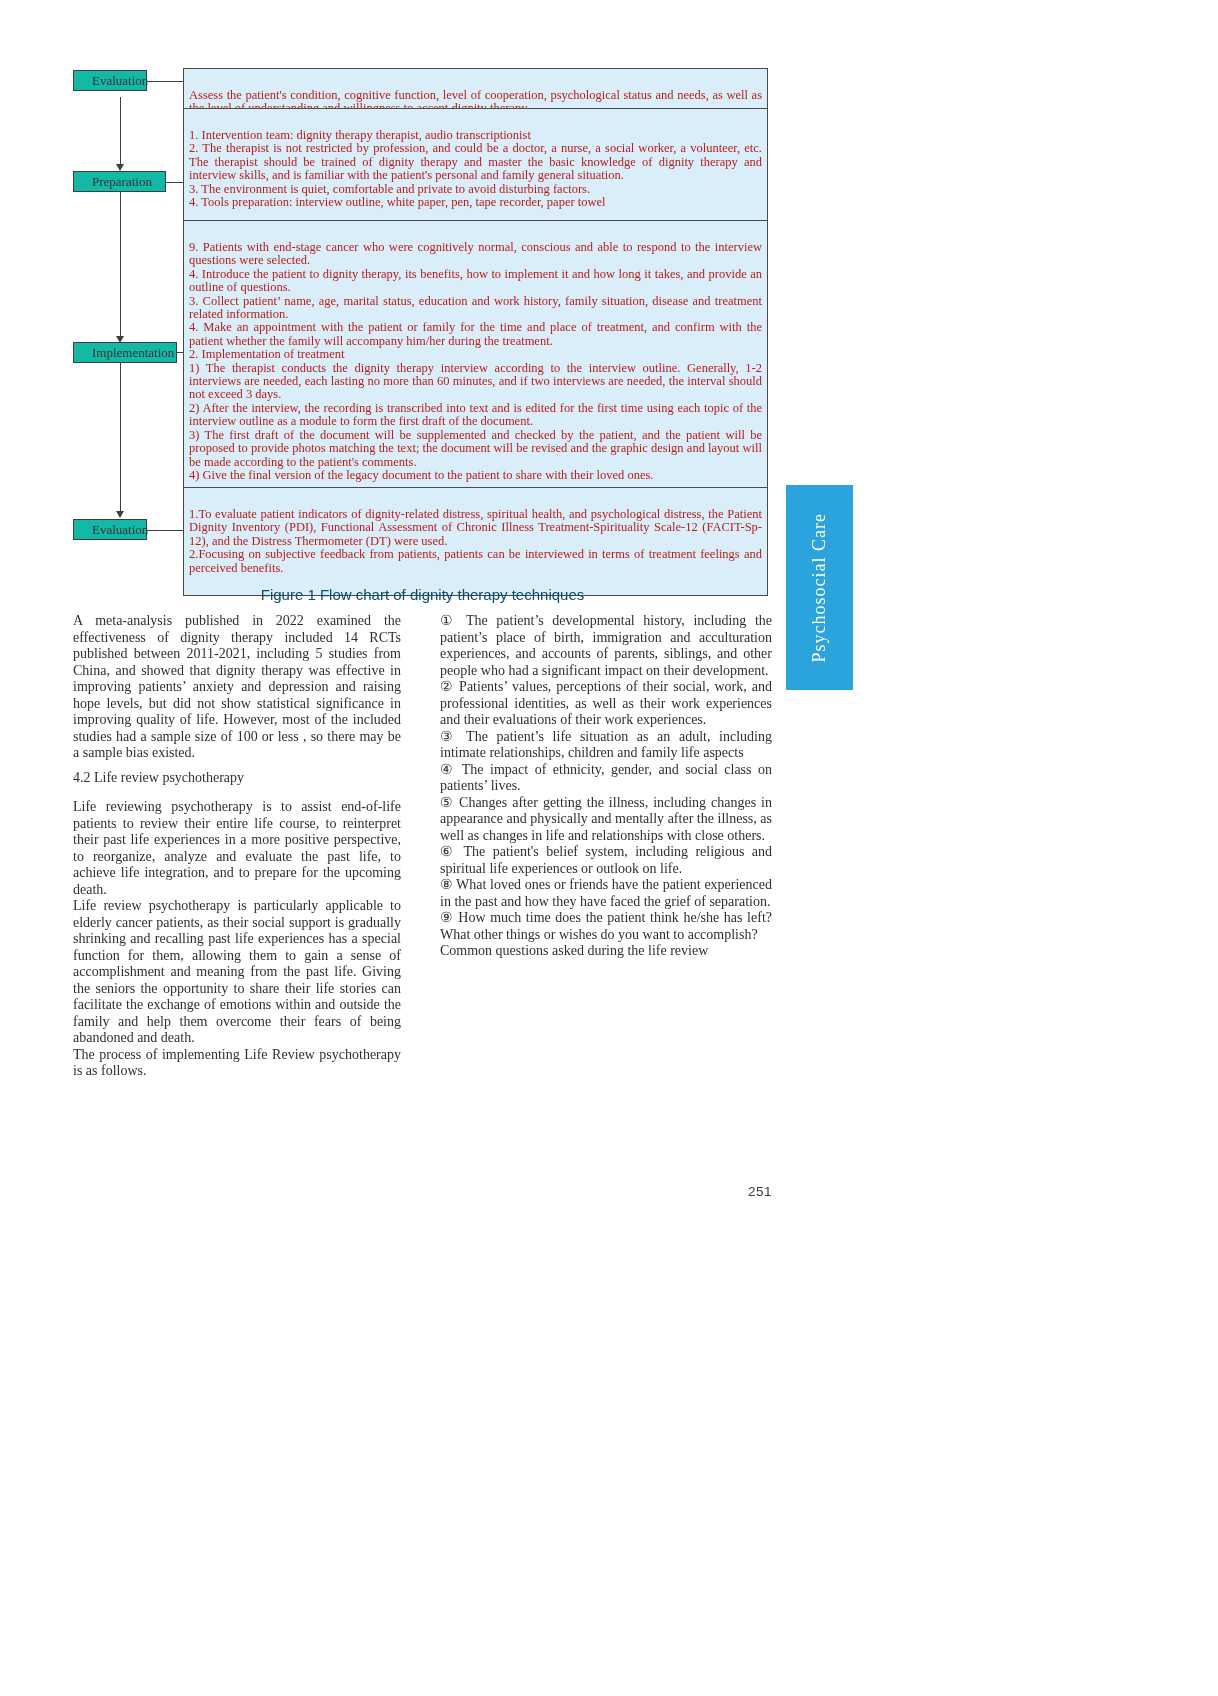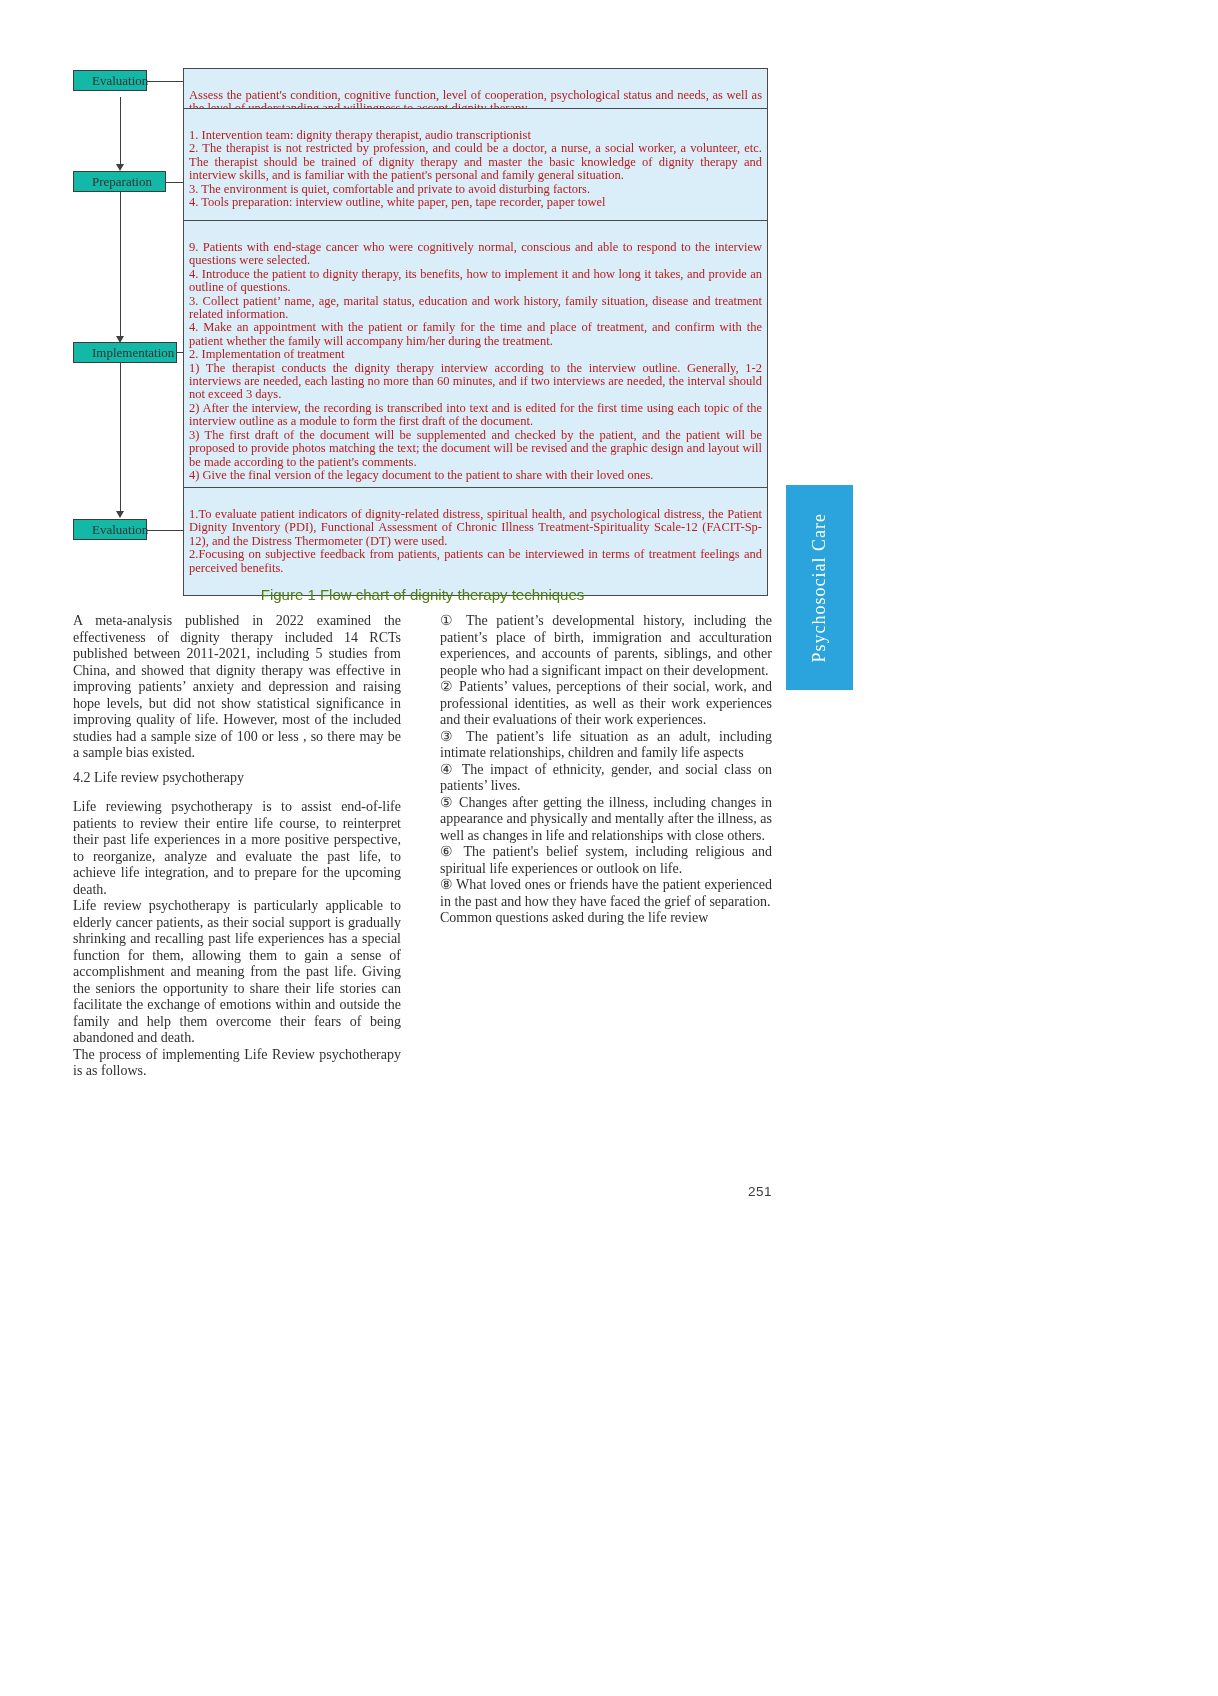--- a/index.html
+++ b/index.html
@@ -43,21 +43,21 @@
   #v1{top:97px;height:67px;}  #a1{top:164px;}
   #v2{top:192px;height:144px;} #a2{top:336px;}
   #v3{top:362px;height:149px;} #a3{top:511px;}
   #h1{top:81px;left:146px;width:37px;}
   #h2{top:182px;left:165px;width:18px;}
   #h3{top:352px;left:176px;width:7px;}
   #h4{top:530px;left:146px;width:37px;}
   
   .figure-caption{
     position:absolute;left:73px;top:586px;width:699px;text-align:center;
-    font-family:"Liberation Sans",sans-serif;font-size:15px;color:#4d7c0f;
+    font-family:"Liberation Sans",sans-serif;font-size:15px;color:#0c4a6e;
   }
   
   .columns{position:absolute;left:73px;top:613px;width:699px;display:flex;}
   .col-left{width:328px;margin-right:39px;}
   .col-right{width:332px;}
   .columns p{
     margin:0;font-size:14px;line-height:16.5px;text-align:justify;color:#2f2f2f;
   }
   .section-heading{
     margin:8px 0 13px 0 !important;text-align:left !important;
@@ -140,20 +140,21 @@
     <p>The process of implementing Life Review psychotherapy is as follows.</p>
   </div>
   <div class="col-right">
     <p>① The patient’s developmental history, including the patient’s place of birth, immigration and acculturation experiences, and accounts of parents, siblings, and other people who had a significant impact on their development.</p>
     <p>② Patients’ values, perceptions of their social, work, and professional identities, as well as their work experiences and their evaluations of their work experiences.</p>
     <p>③ The patient’s life situation as an adult, including intimate relationships, children and family life aspects</p>
     <p>④ The impact of ethnicity, gender, and social class on patients’ lives.</p>
     <p>⑤ Changes after getting the illness, including changes in appearance and physically and mentally after the illness, as well as changes in life and relationships with close others.</p>
     <p>⑥ The patient's belief system, including religious and spiritual life experiences or outlook on life.</p>
     <p>⑧ What loved ones or friends have the patient experienced in the past and how they have faced the grief of separation.</p>
+    <p>⑨ How much time does the patient think he/she has left? What other things or wishes do you want to accomplish?</p>
     <p>Common questions asked during the life review</p>
   </div>
 </div>
 
 <div class="page-number">251</div>
 
 <div class="side-tab">
   <span>Psychosocial Care</span>
 </div>
 

